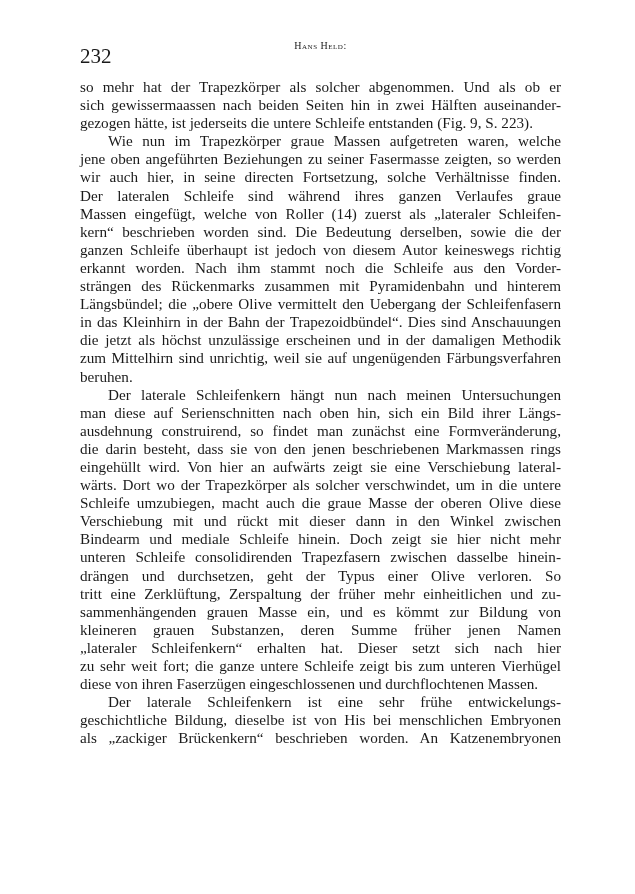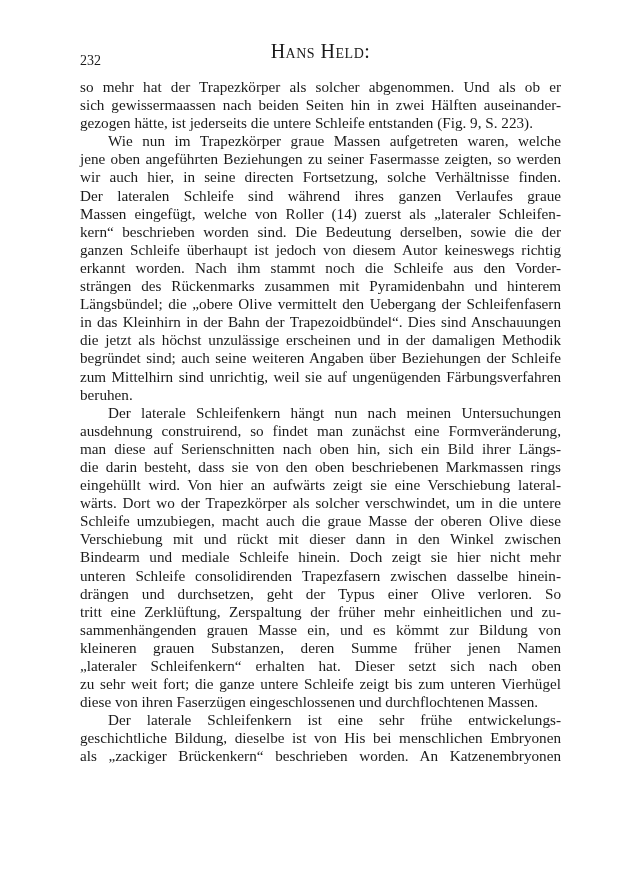--- a/index.html
+++ b/index.html
@@ -1,21 +1,21 @@
 <!DOCTYPE html>
 <html><head>
 <meta charset="utf-8">
 <style>
   html, body { margin: 0; padding: 0; background: #ffffff; }
   body { width: 635px; height: 894px; position: relative; overflow: hidden;
          font-family: "Liberation Serif", "DejaVu Serif", serif; color: #1a1a1a; }
   .header { position: absolute; top: 40px; left: 80px; width: 481px; height: 22px; }
-  .page-number { position: absolute; left: 0; top: 13px; font-size: 14px; }
+  .page-number { position: absolute; left: 0; top: 4px; font-size: 21px; }
   .running-title { position: absolute; left: 0; right: 0; top: 0; text-align: center;
-                   font-size: 20px; font-variant: small-caps; letter-spacing: 0.5px; }
+                   font-size: 10px; font-variant: small-caps; letter-spacing: 0.5px; }
   .body { position: absolute; top: 78px; left: 80px; width: 481px; }
   .line { display: block; height: 18.1px; line-height: 18.1px; font-size: 15.2px;
           white-space: nowrap; text-align: justify; text-align-last: justify; overflow: visible; }
   .line.last { text-align-last: left; }
   .line.indent { padding-left: 28px; }
 </style>
 </head>
 <body>
 
 <div class="header">
@@ -32,36 +32,35 @@
     <span class="line">wir auch hier, in seine directen Fortsetzung, solche Verhältnisse finden.</span>
     <span class="line">Der lateralen Schleife sind während ihres ganzen Verlaufes graue</span>
     <span class="line">Massen eingefügt, welche von Roller (14) zuerst als „lateraler Schleifen-</span>
     <span class="line">kern“ beschrieben worden sind. Die Bedeutung derselben, sowie die der</span>
     <span class="line">ganzen Schleife überhaupt ist jedoch von diesem Autor keineswegs richtig</span>
     <span class="line">erkannt worden. Nach ihm stammt noch die Schleife aus den Vorder-</span>
     <span class="line">strängen des Rückenmarks zusammen mit Pyramidenbahn und hinterem</span>
     <span class="line">Längsbündel; die „obere Olive vermittelt den Uebergang der Schleifenfasern</span>
     <span class="line">in das Kleinhirn in der Bahn der Trapezoidbündel“. Dies sind Anschauungen</span>
     <span class="line">die jetzt als höchst unzulässige erscheinen und in der damaligen Methodik</span>
-    <span class="line">begründet sind; auch seine weiteren Angaben über Beziehungen der Schleife</span>
     <span class="line">zum Mittelhirn sind unrichtig, weil sie auf ungenügenden Färbungsverfahren</span>
     <span class="line last">beruhen.</span>
     <span class="line indent">Der laterale Schleifenkern hängt nun nach meinen Untersuchungen</span>
+    <span class="line">man diese auf Serienschnitten nach oben hin, sich ein Bild ihrer Längs-</span>
     <span class="line">ausdehnung construirend, so findet man zunächst eine Formveränderung,</span>
-    <span class="line">man diese auf Serienschnitten nach oben hin, sich ein Bild ihrer Längs-</span>
-    <span class="line">die darin besteht, dass sie von den oben beschriebenen Markmassen rings</span>
+    <span class="line">die darin besteht, dass sie von den jenen beschriebenen Markmassen rings</span>
     <span class="line">eingehüllt wird. Von hier an aufwärts zeigt sie eine Verschiebung lateral-</span>
     <span class="line">wärts. Dort wo der Trapezkörper als solcher verschwindet, um in die untere</span>
     <span class="line">Schleife umzubiegen, macht auch die graue Masse der oberen Olive diese</span>
     <span class="line">Verschiebung mit und rückt mit dieser dann in den Winkel zwischen</span>
     <span class="line">Bindearm und mediale Schleife hinein. Doch zeigt sie hier nicht mehr</span>
     <span class="line">unteren Schleife consolidirenden Trapezfasern zwischen dasselbe hinein-</span>
     <span class="line">drängen und durchsetzen, geht der Typus einer Olive verloren. So</span>
     <span class="line">tritt eine Zerklüftung, Zerspaltung der früher mehr einheitlichen und zu-</span>
     <span class="line">sammenhängenden grauen Masse ein, und es kömmt zur Bildung von</span>
     <span class="line">kleineren grauen Substanzen, deren Summe früher jenen Namen</span>
-    <span class="line">„lateraler Schleifenkern“ erhalten hat. Dieser setzt sich nach oben</span>
+    <span class="line">„lateraler Schleifenkern“ erhalten hat. Dieser setzt sich nach hier</span>
     <span class="line">zu sehr weit fort; die ganze untere Schleife zeigt bis zum unteren Vierhügel</span>
     <span class="line last">diese von ihren Faserzügen eingeschlossenen und durchflochtenen Massen.</span>
     <span class="line indent">Der laterale Schleifenkern ist eine sehr frühe entwickelungs-</span>
     <span class="line">geschichtliche Bildung, dieselbe ist von His bei menschlichen Embryonen</span>
     <span class="line">als „zackiger Brückenkern“ beschrieben worden. An Katzenembryonen</span>
   </div>
 
 </body></html>

